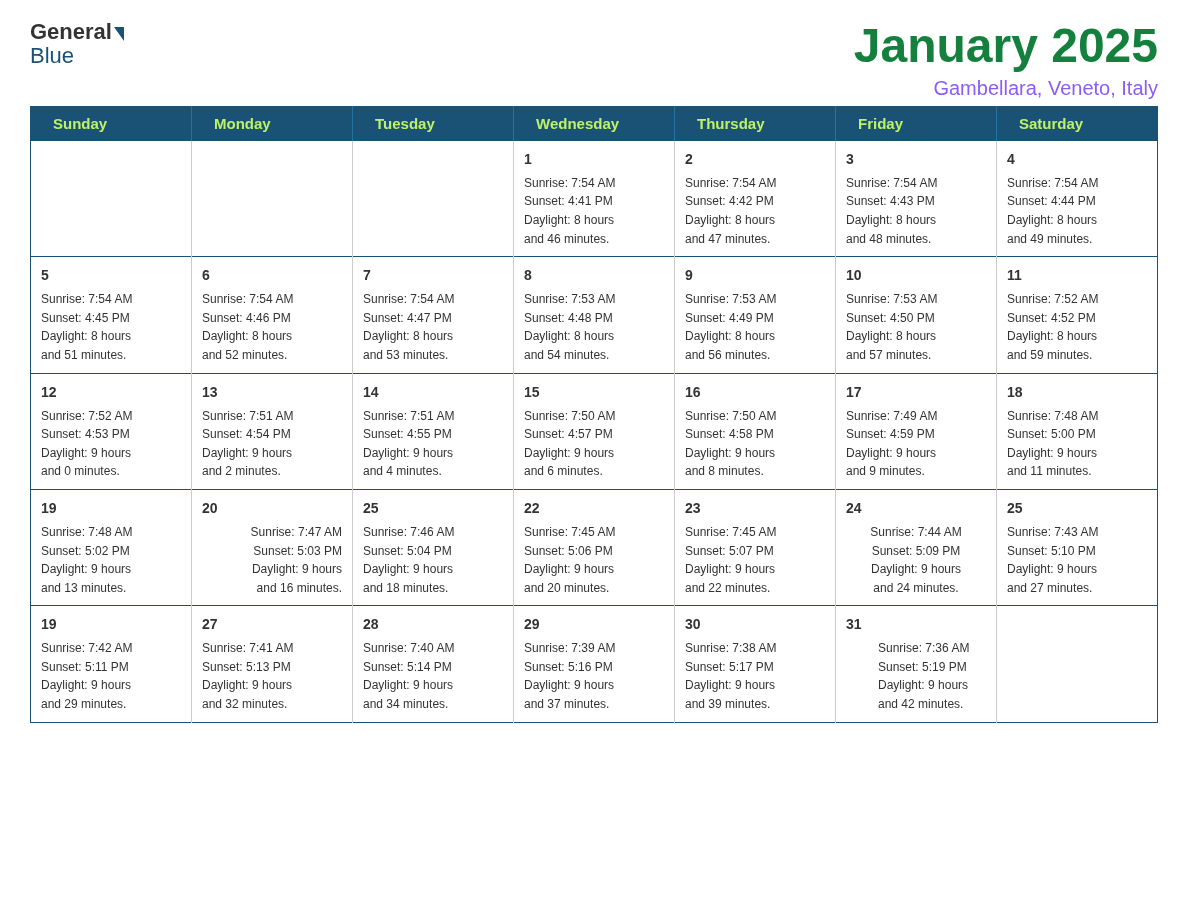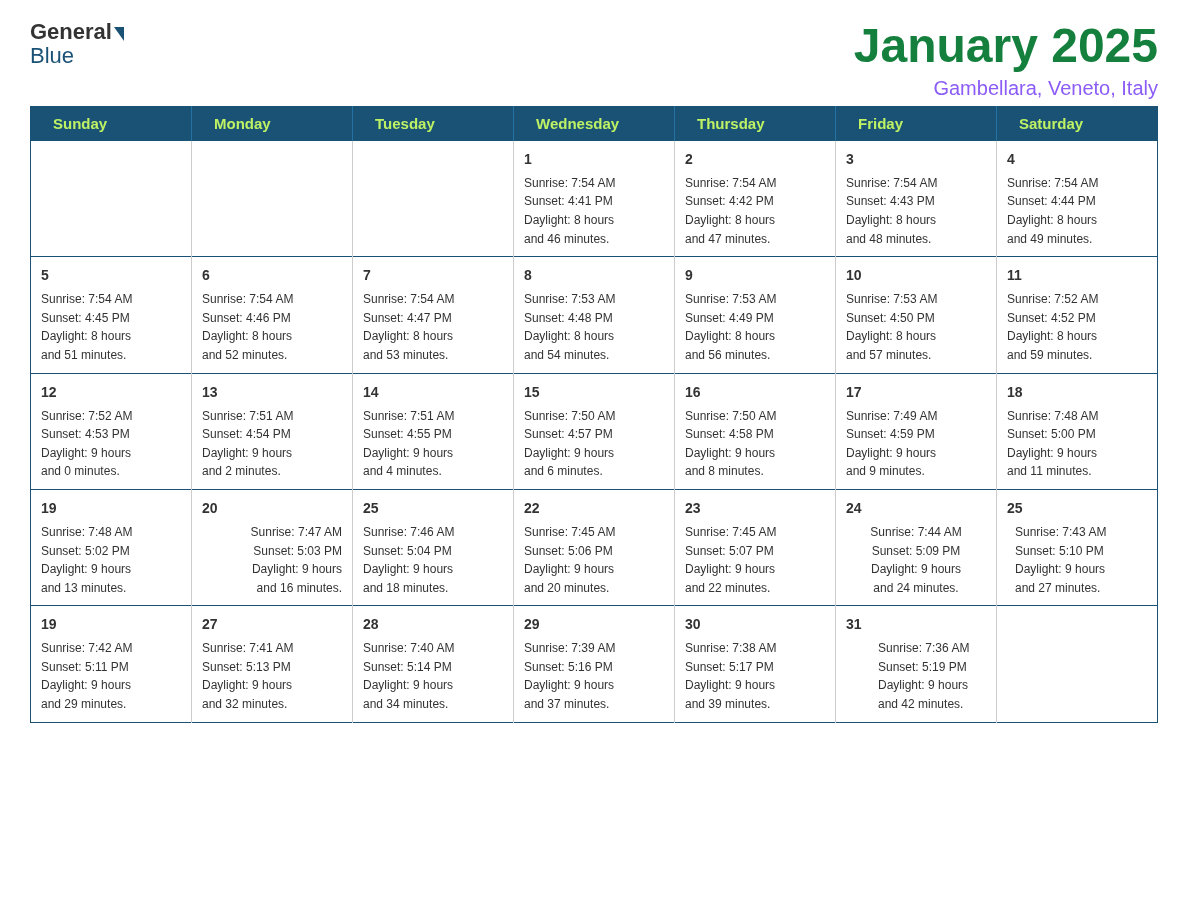--- a/index.html
+++ b/index.html
@@ -304,21 +304,21 @@
         </td>
         <td>
           <span class="day-number">24</span>
           <div class="day-info" style="white-space: pre-line; text-align: center;">Sunrise: 7:44 AM
 Sunset: 5:09 PM
 Daylight: 9 hours
 and 24 minutes.</div>
         </td>
         <td>
           <span class="day-number">25</span>
-          <div class="day-info" style="white-space: pre-line; margin-left: 8px;">Sunrise: 7:43 AM
+          <div class="day-info" style="white-space: pre-line;">Sunrise: 7:43 AM
 Sunset: 5:10 PM
 Daylight: 9 hours
 and 27 minutes.</div>
         </td>
       </tr>
       <tr>
         <td>
           <span class="day-number">19</span>
           <div class="day-info" style="white-space: pre-line;">Sunrise: 7:42 AM
 Sunset: 5:11 PM

